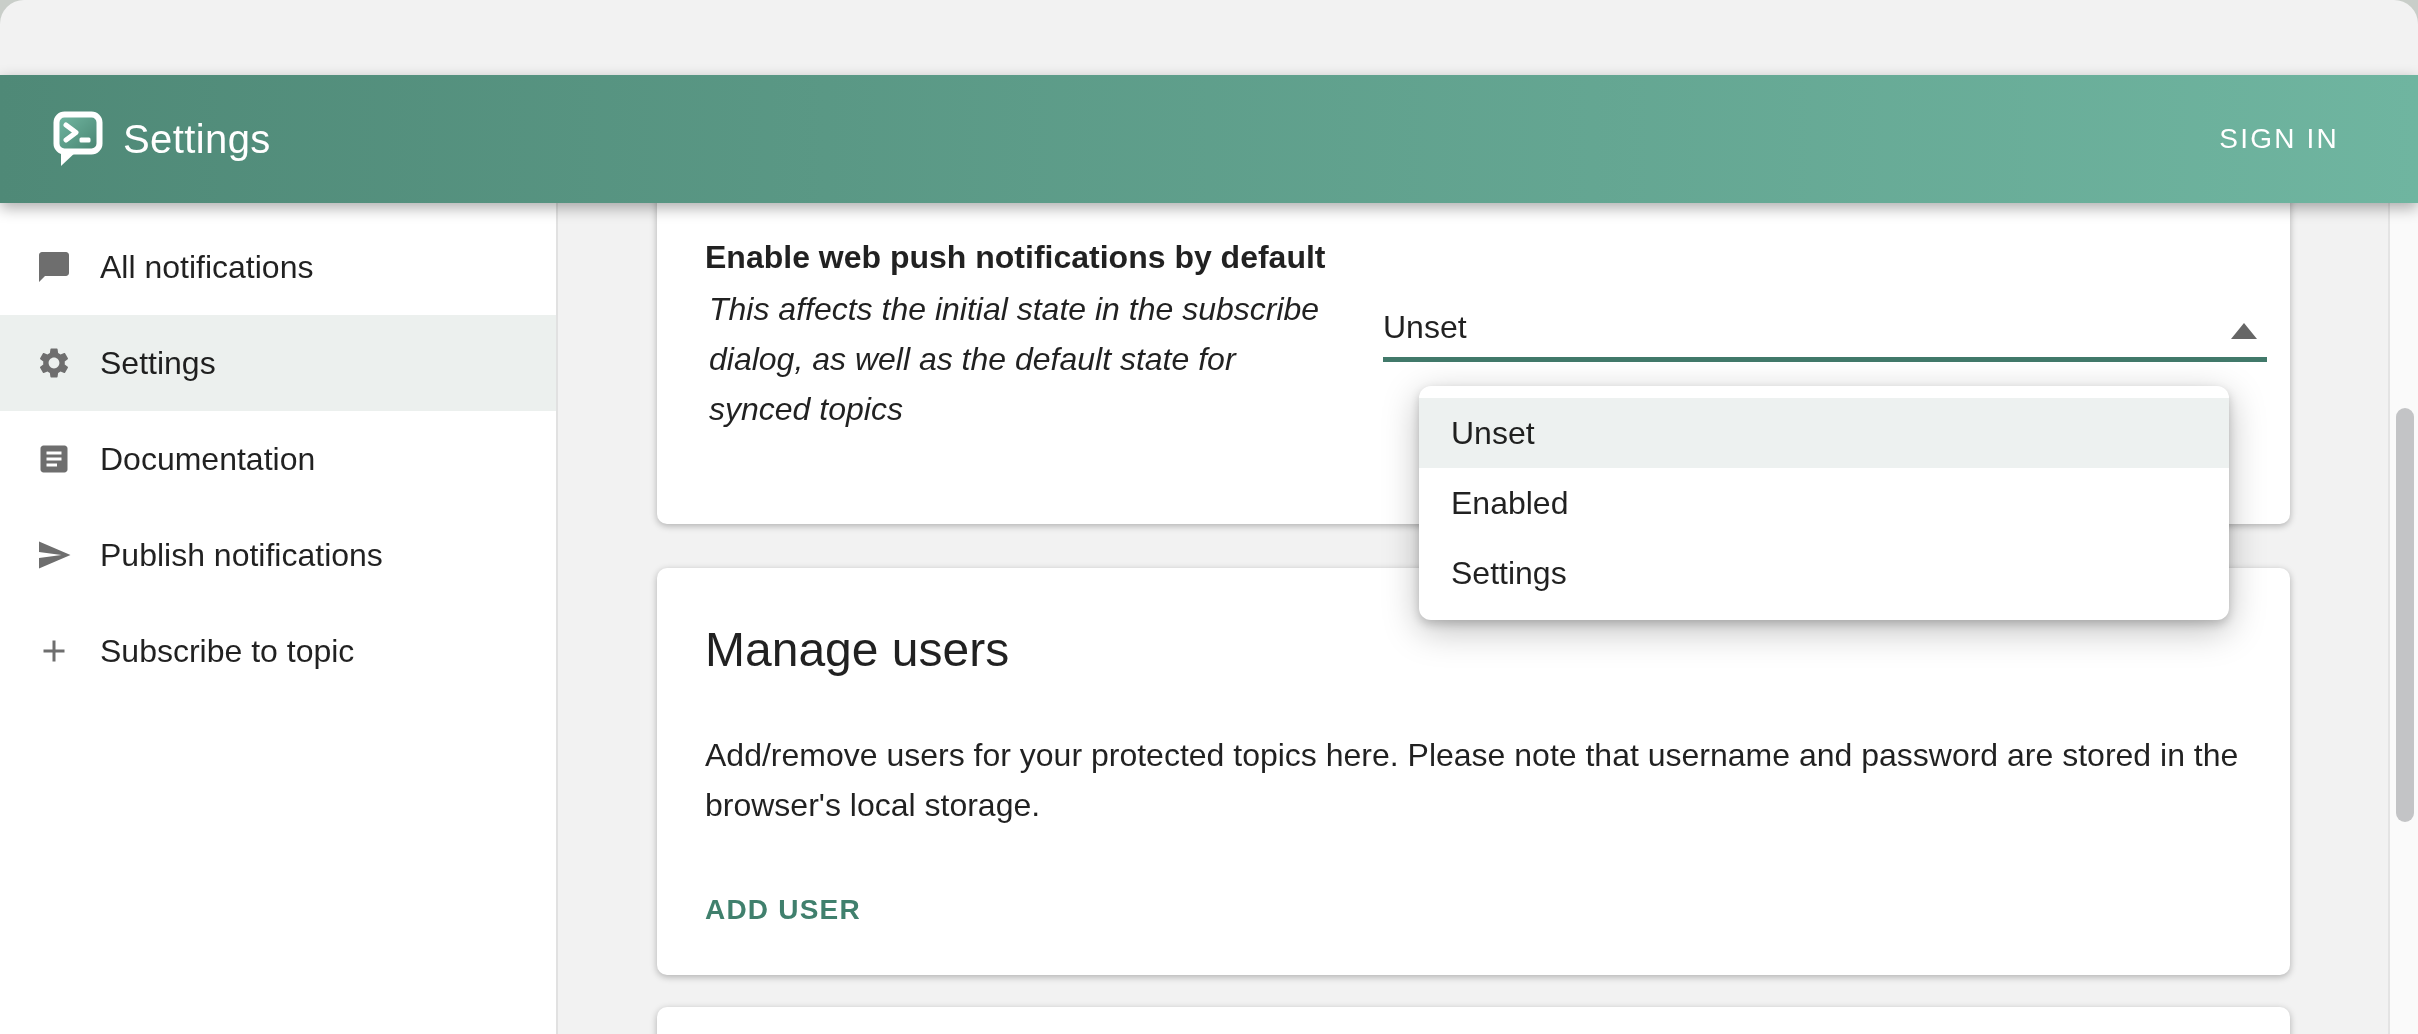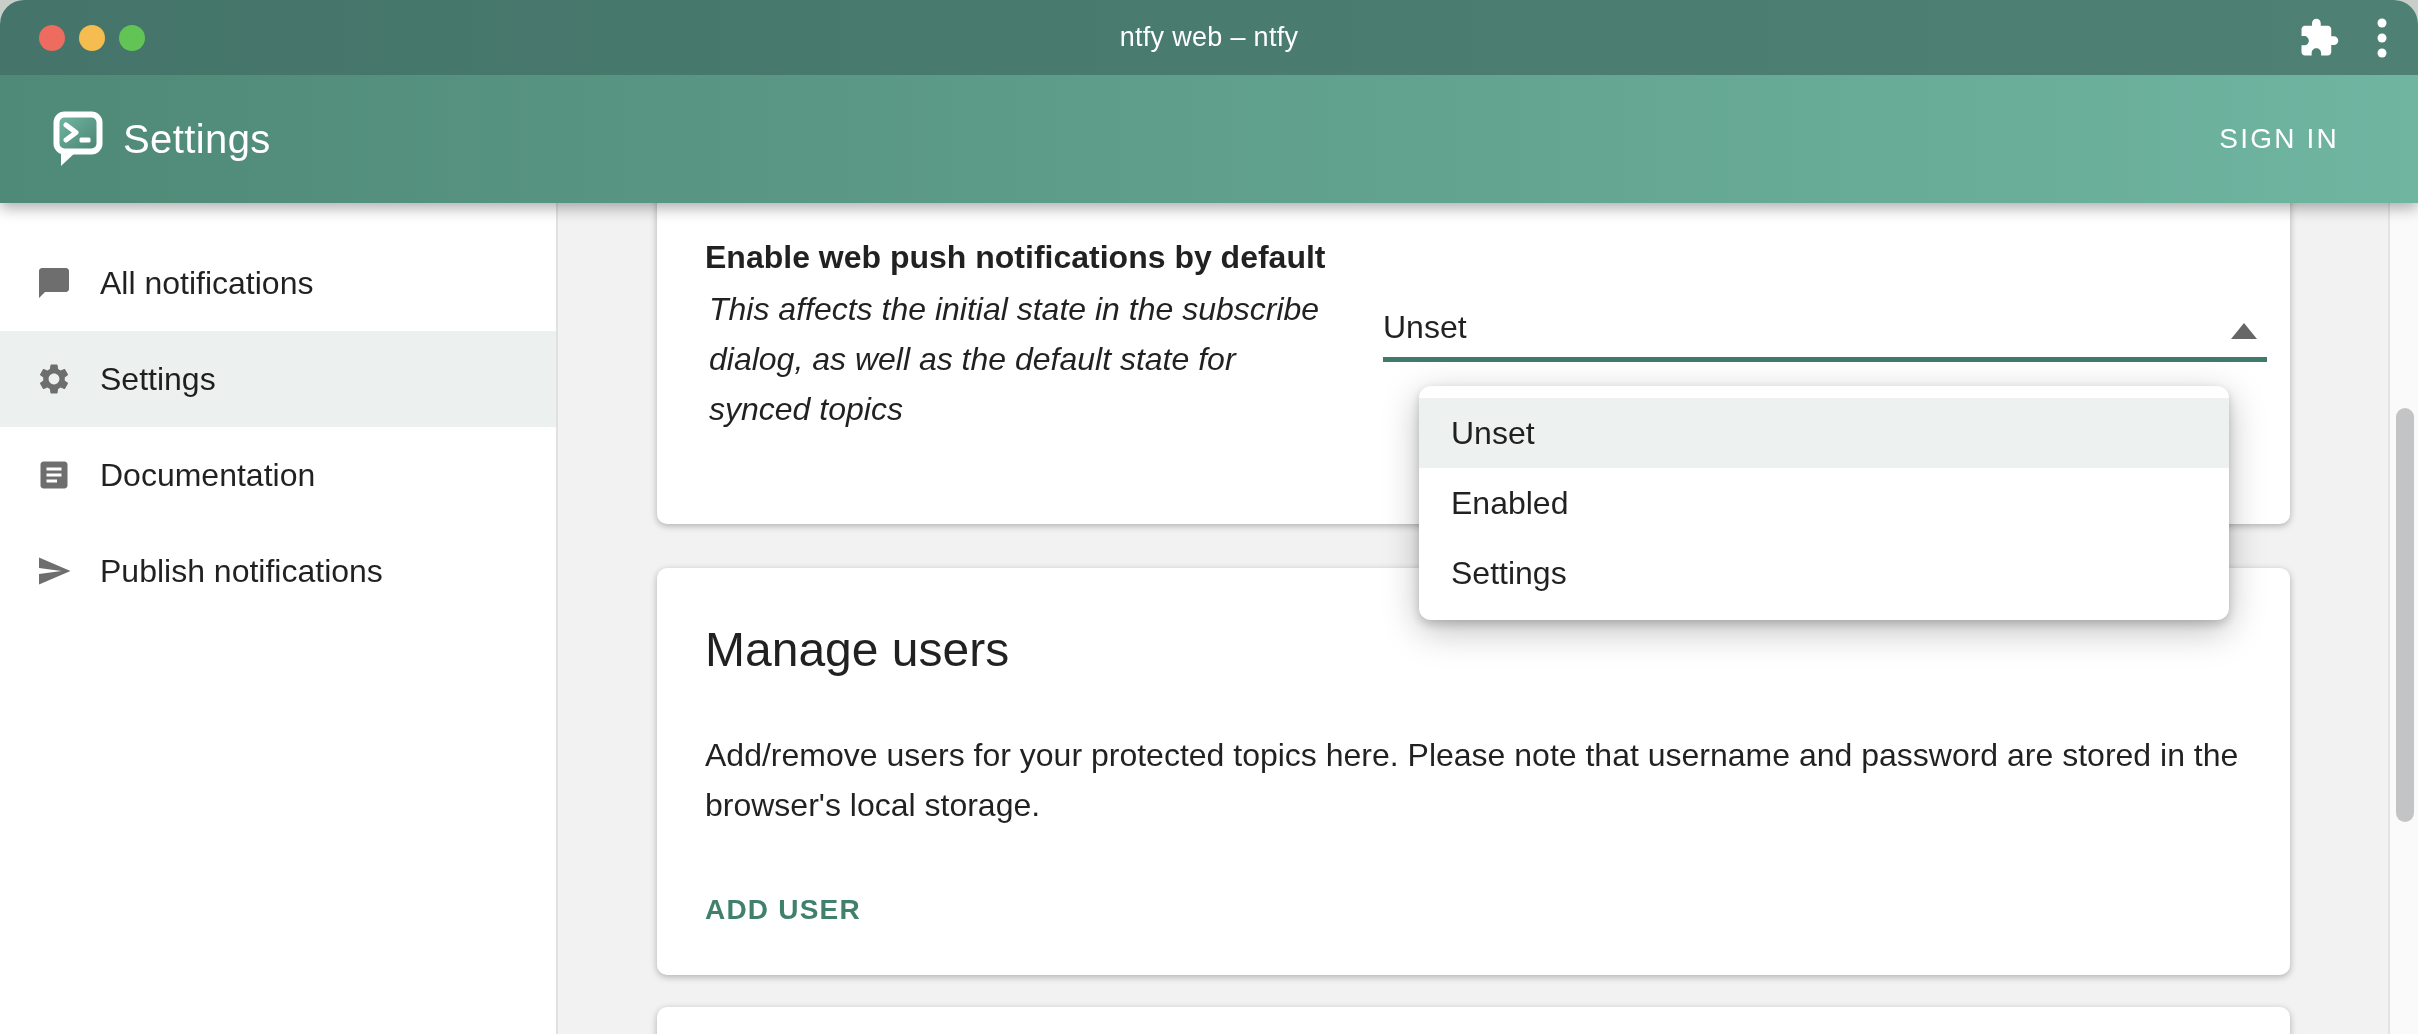--- a/index.html
+++ b/index.html
@@ -42,21 +42,21 @@
   .logo{position:absolute;left:52px;top:34px;}
   .app-title{position:absolute;left:123px;color:#fff;font-size:40px;font-weight:500;letter-spacing:.4px;
     top:0;height:128px;display:flex;align-items:center;}
   .sign-in{position:absolute;right:79px;top:0;height:128px;display:flex;align-items:center;
     color:#fff;font-size:28px;font-weight:500;letter-spacing:2.2px;cursor:pointer;text-align:right;}
   
   .sidebar{
     position:absolute;left:0;top:203px;bottom:0;width:558px;
     background:#fff;border-right:2px solid #e1e1e1;
     box-sizing:border-box;z-index:5;
-    padding-top:32px;
+    padding-top:16px;
   }
   .side-item{
     height:96px;display:flex;align-items:center;
     padding-left:36px;cursor:pointer;
   }
   .side-item.selected{background:#ecf0ee;}
   .side-item .icon{width:36px;height:36px;margin-right:28px;flex:none;}
   .side-item .icon svg{display:block;width:36px;height:36px;fill:#6e6e6e;}
   .side-item .lbl{font-size:32px;color:rgba(0,0,0,.87);}
   
@@ -109,42 +109,20 @@
   .scroll-thumb{
     position:absolute;left:6px;top:205px;width:18px;height:414px;
     border-radius:9px;background:#c3c4c6;cursor:pointer;
   }
 </style>
 </head>
 <body>
 
 <div class="window">
 
-  <div class="titlebar">
-    <div class="traffic">
-      <span class="t-red"></span>
-      <span class="t-yellow"></span>
-      <span class="t-green"></span>
-    </div>
-    <div class="tab-title">ntfy web – ntfy</div>
-    <div class="tb-icons">
-      <span>
-        <svg width="42" height="42" viewBox="0 0 24 24" fill="#ffffff">
-            <path d="M20.5 11H19V7c0-1.1-.9-2-2-2h-4V3.5C13 2.12 11.88 1 10.5 1S8 2.12 8 3.5V5H4c-1.1 0-1.99.9-1.99 2v3.8H3.5c1.49 0 2.7 1.21 2.7 2.7s-1.21 2.7-2.7 2.7H2V20c0 1.1.9 2 2 2h3.8v-1.5c0-1.49 1.21-2.7 2.7-2.7 1.49 0 2.7 1.21 2.7 2.7V22H17c1.1 0 2-.9 2-2v-4h1.5c1.38 0 2.5-1.12 2.5-2.5S21.88 11 20.5 11z"></path>
-          </svg>
-      </span>
-      <span>
-        <svg width="12" height="52" viewBox="0 0 12 52" fill="#ffffff">
-            <circle cx="6" cy="11" r="4.5"></circle>
-            <circle cx="6" cy="26" r="4.5"></circle>
-            <circle cx="6" cy="41" r="4.5"></circle>
-          </svg>
-      </span>
-    </div>
-  </div>
 
   <div class="appbar">
     <div class="logo">
       <svg width="52" height="62" viewBox="0 0 52 62">
         <defs>
           <linearGradient id="lg" x1="0" y1="0" x2="1" y2="1">
             <stop offset="0" stop-color="#73b9a4"></stop>
               <stop offset="1" stop-color="#47826f"></stop>
           </linearGradient>
         </defs>
@@ -184,20 +162,28 @@
       <span class="lbl">Documentation</span>
     </div>
     <div class="side-item">
       <span class="icon">
         <svg viewBox="0 0 24 24">
             <path d="M2.01 21L23 12 2.01 3 2 10l15 2-15 2z"></path>
           </svg>
       </span>
       <span class="lbl">Publish notifications</span>
     </div>
+    <div class="side-item">
+      <span class="icon">
+        <svg viewBox="0 0 24 24">
+            <path d="M19 13h-6v6h-2v-6H5v-2h6V5h2v6h6v2z"></path>
+          </svg>
+      </span>
+      <span class="lbl">Subscribe to topic</span>
+    </div>
   </div>
 
   <div class="main">
 
     <div class="card card1">
       <div class="pref-label">Enable web push notifications by default</div>
       <div class="pref-desc">This affects the initial state in the subscribe dialog, as well as the default state for synced topics</div>
       <div class="pref-select">
         <div class="value">Unset</div>
         <div class="caret-up"></div>

